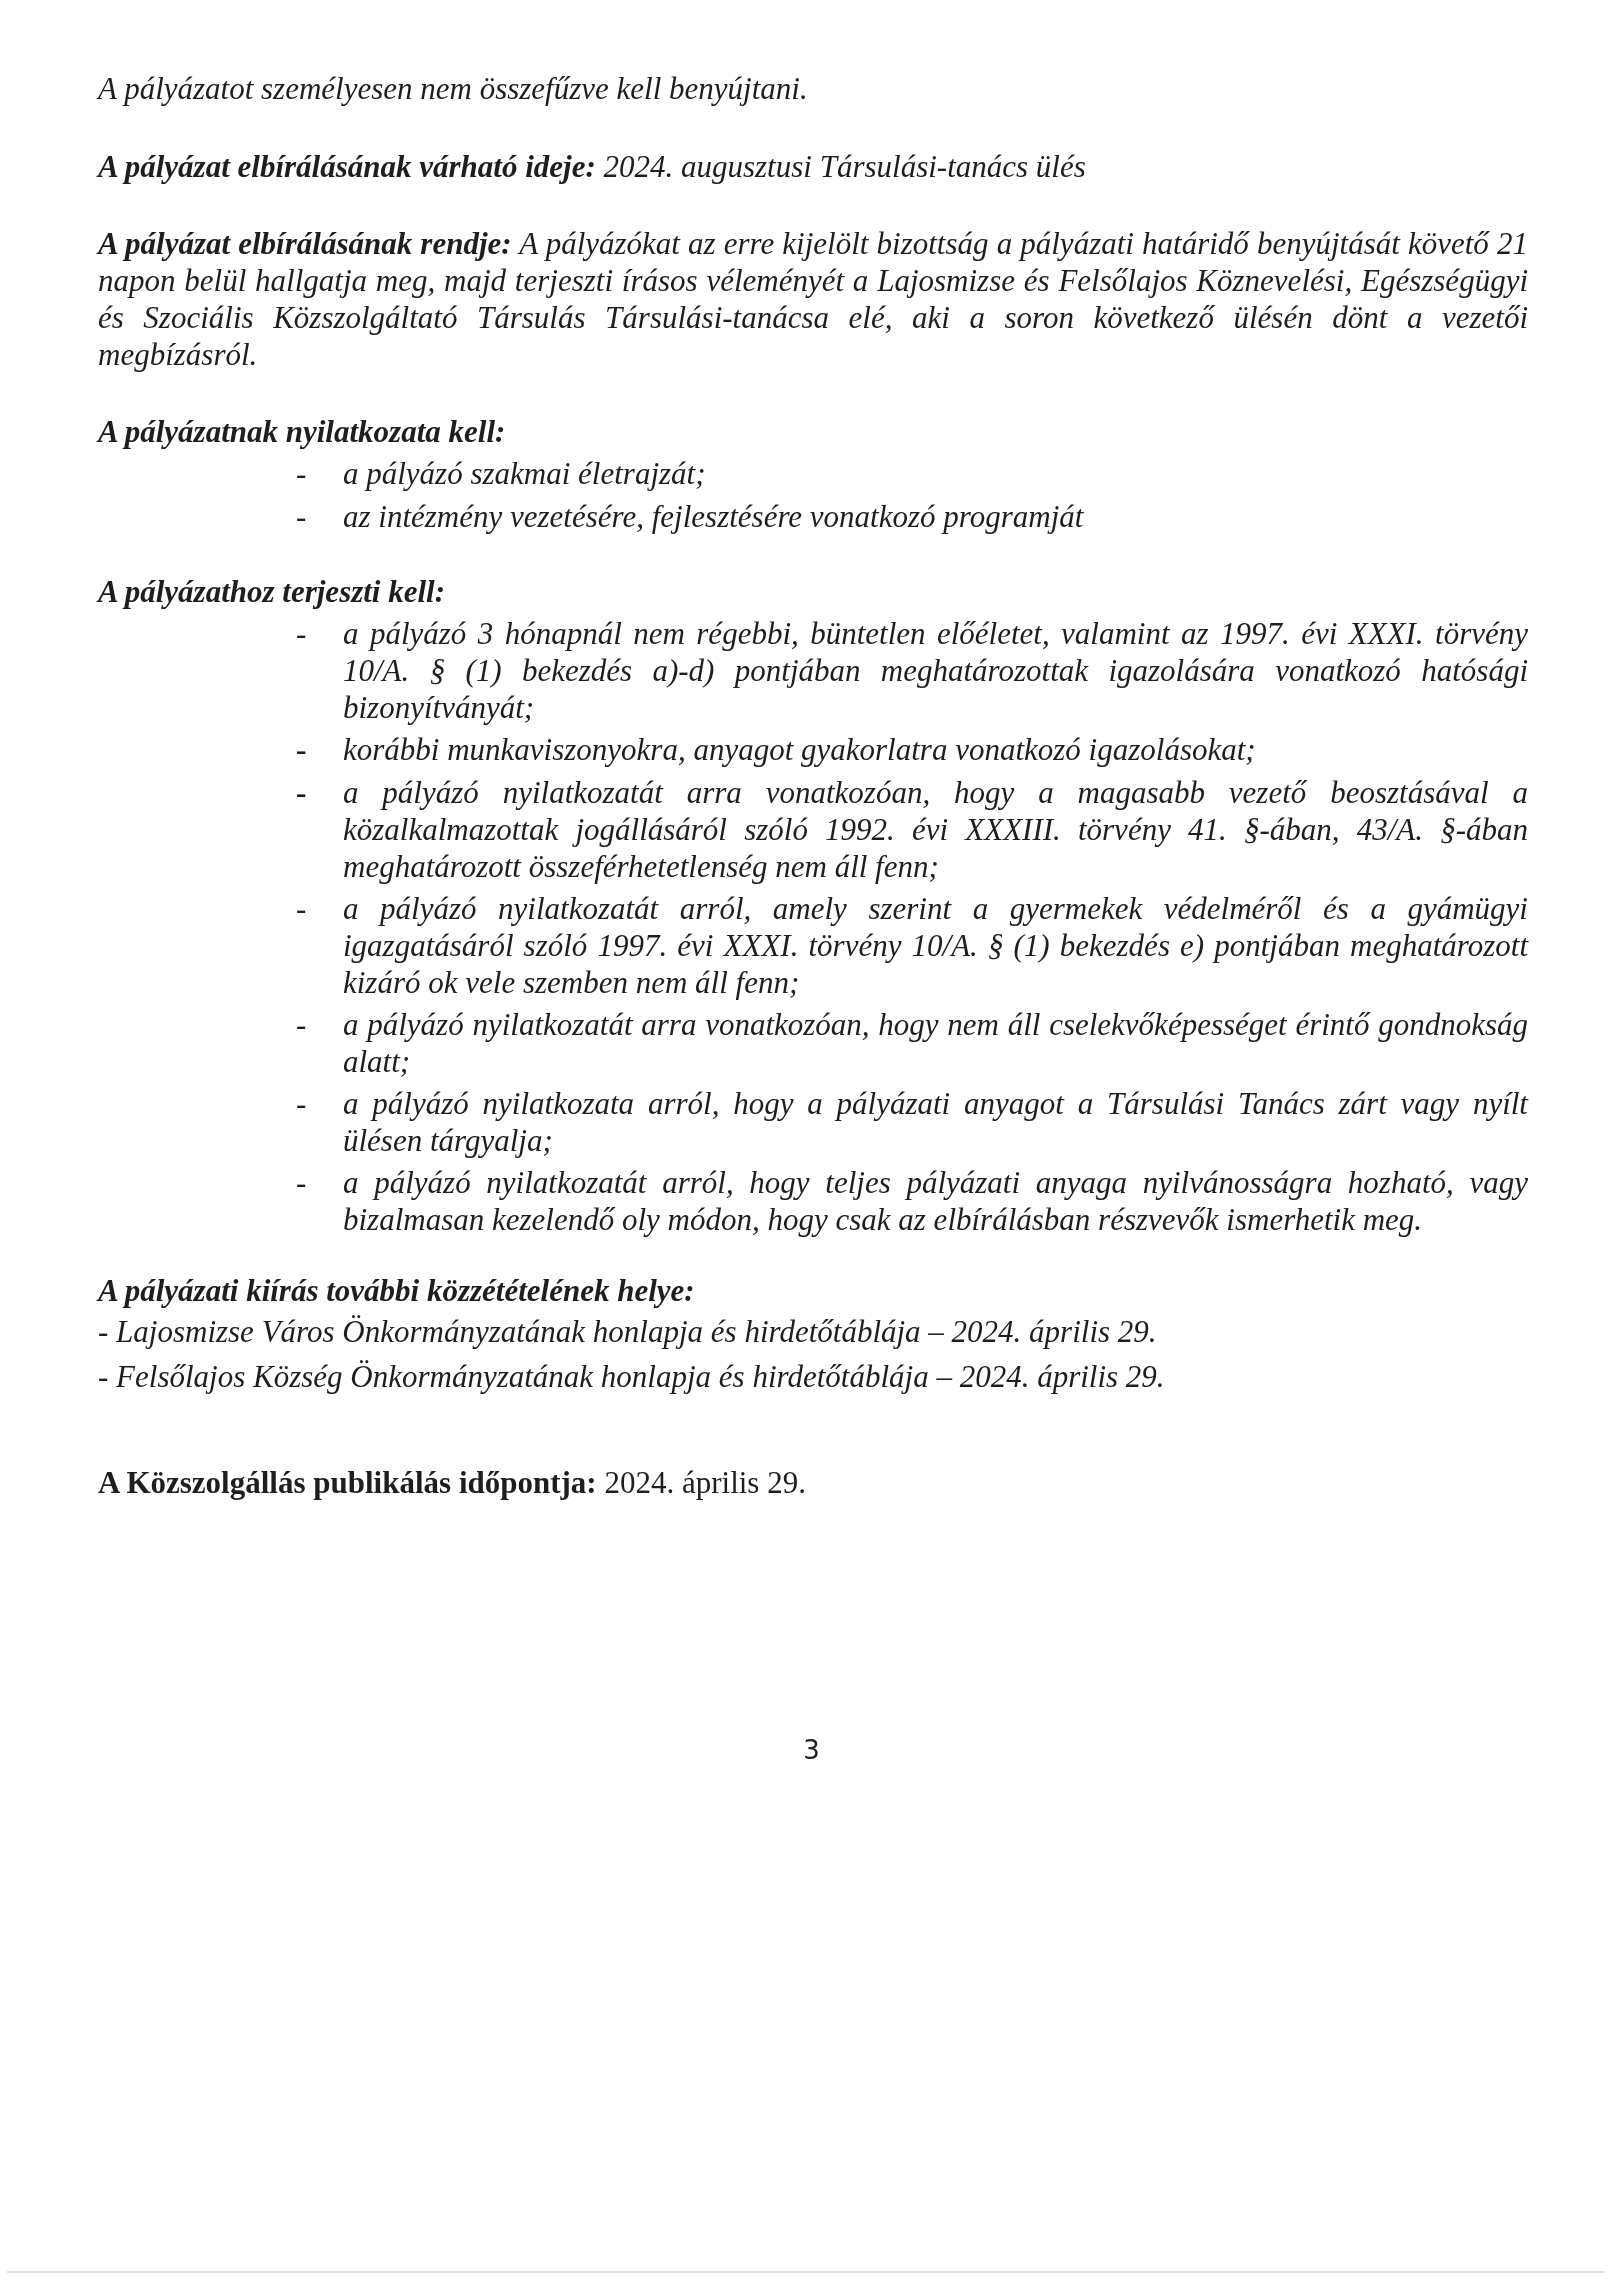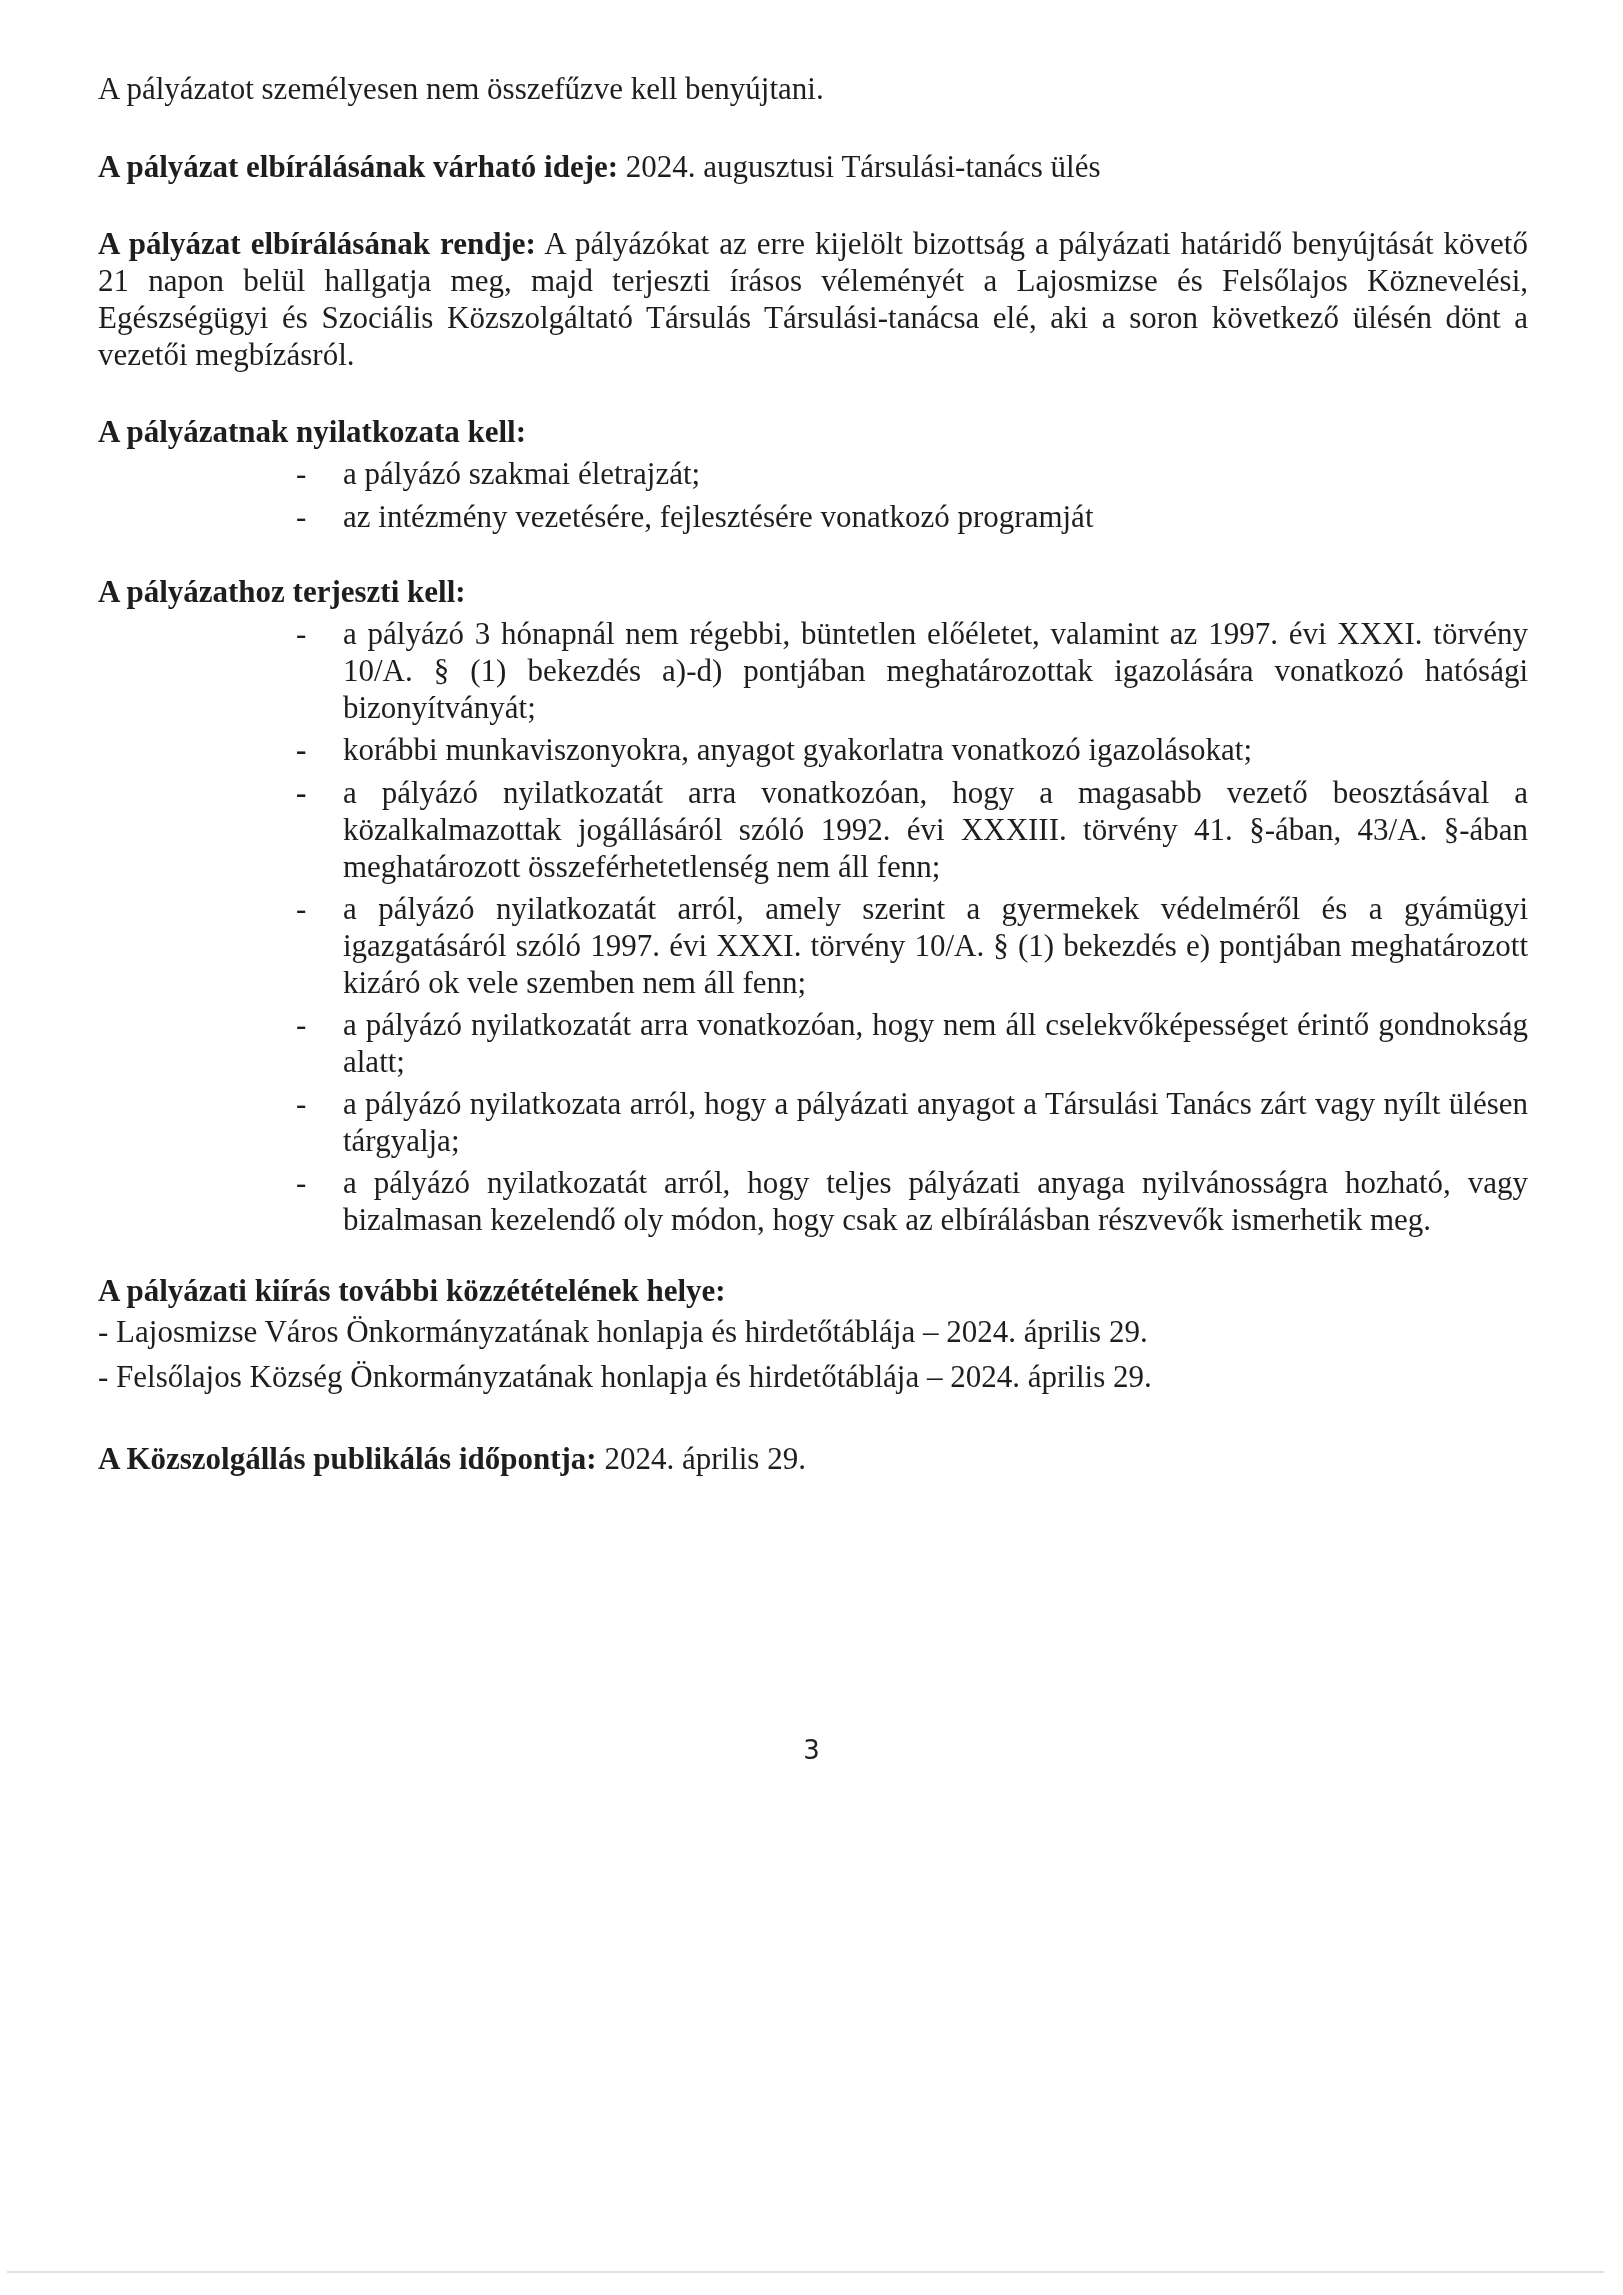--- a/index.html
+++ b/index.html
@@ -7,21 +7,21 @@
   .page {
     position: absolute; left: 0; top: 0; width: 1623px; height: 2295px;
     background: #ffffff; color: #1e1e1e;
     font-family: "Liberation Serif", "DejaVu Serif", serif;
     font-size: 31px; line-height: 39px;
   }
   .content { position: absolute; left: 98px; top: 69px; width: 1430px; }
   p { margin: 0; }
   .b { font-weight: bold; }
   .justify { text-align: justify; }
-  .block { margin-bottom: 39px; }
+  .block { margin-bottom: 39px; font-style: italic; }
   .sec-title { margin: 0; font-weight: bold; }
   ul.dash { list-style: none; margin: 0; padding: 0; }
   ul.dash li { position: relative; padding-left: 245px; text-align: justify; line-height: 37px; margin: 0 0 5.2px 0; }
   ul.dash li .dash-mark { position: absolute; left: 198px; top: 0; }
   ul.tight li { margin-bottom: 6.5px; }
   .pub-list p { line-height: 45px; }
   .page-number {
     position: absolute; left: 0; width: 1623px; top: 1731px; text-align: center;
     font-family: "DejaVu Sans", "Liberation Sans", sans-serif; font-size: 26px; color: #222;
   }
@@ -62,21 +62,21 @@
         <li><span class="dash-mark">-</span><span>korábbi munkaviszonyokra, anyagot gyakorlatra vonatkozó igazolásokat;</span></li>
         <li><span class="dash-mark">-</span></li>
         <li><span class="dash-mark">-</span><span>a pályázó nyilatkozatát arra vonatkozóan, hogy a magasabb vezető beosztásával a közalkalmazottak jogállásáról szóló 1992. évi XXXIII. törvény 41. §-ában, 43/A. §-ában meghatározott összeférhetetlenség nem áll fenn;</span></li>
         <li><span class="dash-mark">-</span><span>a pályázó nyilatkozatát arról, amely szerint a gyermekek védelméről és a gyámügyi igazgatásáról szóló 1997. évi XXXI. törvény 10/A. § (1) bekezdés e) pontjában meghatározott kizáró ok vele szemben nem áll fenn;</span></li>
         <li><span class="dash-mark">-</span><span>a pályázó nyilatkozatát arra vonatkozóan, hogy nem áll cselekvőképességet érintő gondnokság alatt;</span></li>
         <li><span class="dash-mark">-</span><span>a pályázó nyilatkozata arról, hogy a pályázati anyagot a Társulási Tanács zárt vagy nyílt ülésen tárgyalja;</span></li>
         <li><span class="dash-mark">-</span><span>a pályázó nyilatkozatát arról, hogy teljes pályázati anyaga nyilvánosságra hozható, vagy bizalmasan kezelendő oly módon, hogy csak az elbírálásban részvevők ismerhetik meg.</span></li>
       </ul>
     </div>
 
-    <div class="pub-list" style="margin-bottom:40px;">
+    <div class="pub-list" style="margin-bottom:64px;font-style:italic;">
       <p class="sec-title" style="line-height:37px;">A pályázati kiírás további közzétételének helye:</p>
       <p>- Lajosmizse Város Önkormányzatának honlapja és hirdetőtáblája – 2024. április 29.</p>
       <p>- Felsőlajos Község Önkormányzatának honlapja és hirdetőtáblája – 2024. április 29.</p>
     </div>
 
     <p>
       <span class="b">A Közszolgállás publikálás időpontja:</span><span> 2024. április 29.</span>
     </p>
 
   </div>

